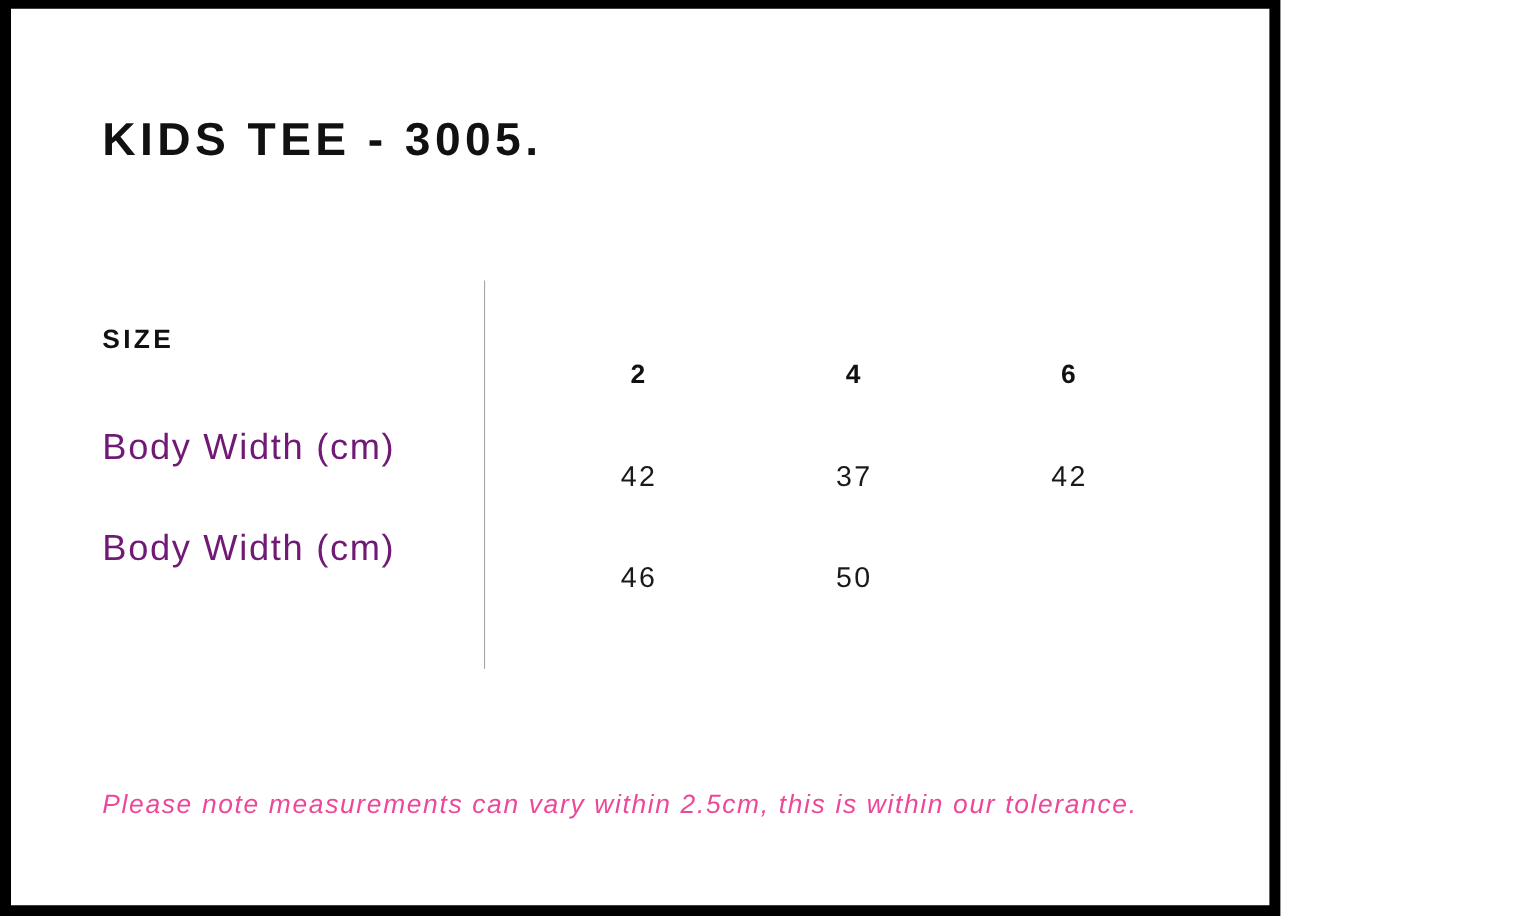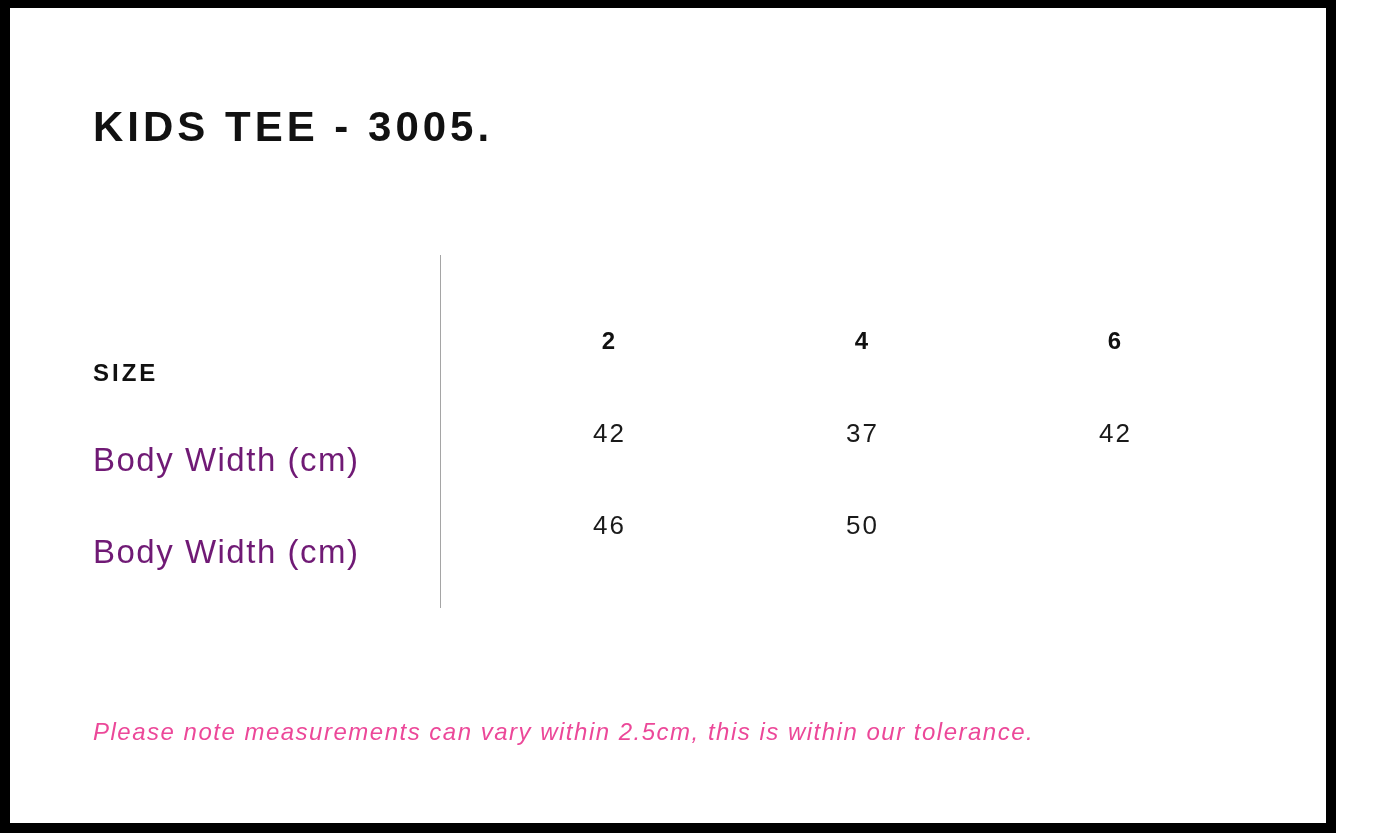--- a/index.html
+++ b/index.html
@@ -4,21 +4,21 @@
 <style>
   * { margin: 0; padding: 0; box-sizing: border-box; }
   html, body { background: #ffffff; }
   body {
     width: 1396px;
     height: 833px;
     font-family: "Liberation Sans", "DejaVu Sans", sans-serif;
     overflow: hidden;
   }
   .frame {
-    width: 1336px;
+    width: 1164px;
     height: 833px;
     background: #ffffff;
     border: 10px solid #000000;
     border-top-width: 8px;
     padding-left: 83px;
     padding-right: 84px;
   }
   .page-title {
     margin-top: 98px;
     font-size: 42px;
@@ -32,21 +32,21 @@
     display: flex;
     align-items: stretch;
   }
   .labels-col {
     width: 347px;
     padding-top: 40px;
   }
   .labels-col .cell {
     height: 92px;
     display: flex;
-    align-items: flex-end;
+    align-items: flex-start;
   }
   .size-header-label {
     font-size: 24px;
     font-weight: bold;
     letter-spacing: 3px;
     color: #111111;
   }
   .row-label {
     font-size: 33px;
     letter-spacing: 1.5px;

